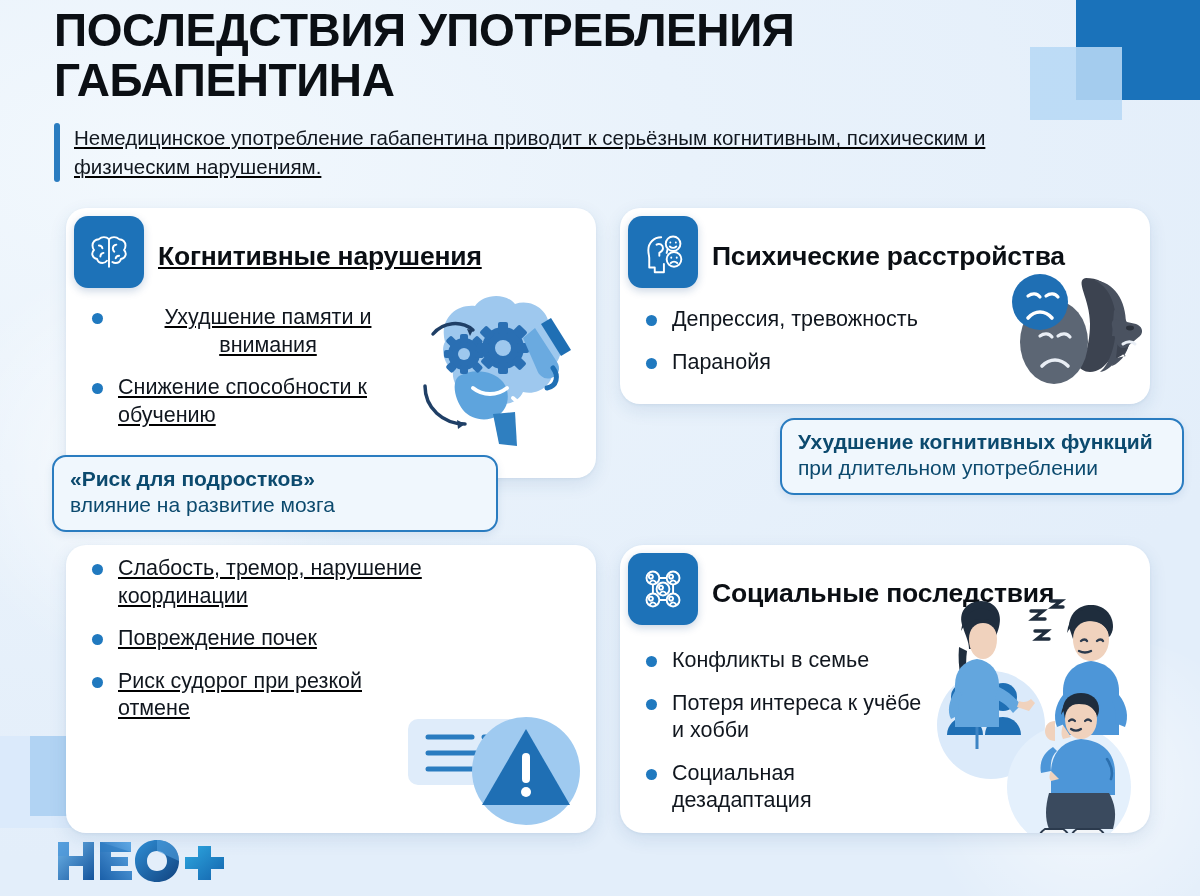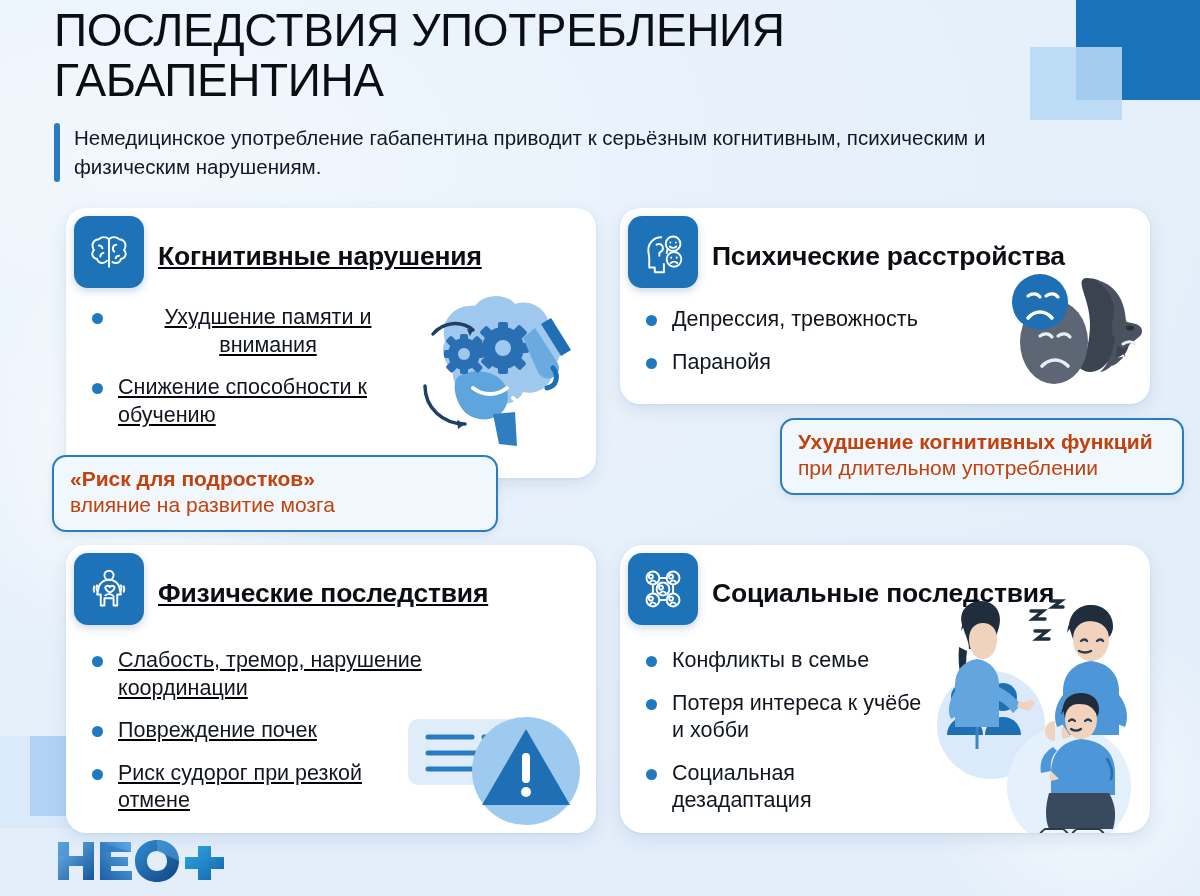--- a/index.html
+++ b/index.html
@@ -36,25 +36,25 @@
   }
   .deco-wash-2{
     right:-80px;bottom:-40px;width:380px;height:300px;border-radius:50%;
     background:radial-gradient(circle,#ffffff 0%, rgba(255,255,255,0) 70%);
     opacity:.6;
   }
 
   
   .header{position:absolute;left:54px;top:6px;width:1000px;}
   .title{
-    margin:0;font-size:46px;line-height:1.08;font-weight:normal;
+    margin:0;font-size:46px;line-height:1.08;font-weight:bold;
     letter-spacing:-0.4px;color:#0b0f14;text-transform:uppercase;
   }
   .subtitle-wrap{
-    display:flex;align-items:stretch;gap:14px;margin-top:18px;
+    display:flex;align-items:stretch;gap:14px;margin-top:18px;text-decoration:underline;
   }
   .subtitle-bar{width:6px;border-radius:3px;background:#2a7cc0;flex:0 0 6px;}
   .subtitle{
     margin:0;font-size:20.5px;line-height:1.42;color:#121820;max-width:955px;
   }
 
   
   .grid{position:absolute;left:50px;top:208px;width:1100px;}
   .col{position:absolute;top:0;width:530px;}
   .col-left{left:16px;text-decoration:underline;}
@@ -91,21 +91,21 @@
     border-radius:50%;background:#2079bf;
   }
 
   
   .card-art{position:absolute;pointer-events:none;z-index:1;}
 
   
   .callout{
     position:relative;border:2.5px solid #2a7cc0;border-radius:14px;
     background:#f0f7fd;padding:9px 16px 11px 16px;
-    font-size:21px;line-height:1.26;color:#c2410c;
+    font-size:21px;line-height:1.26;color:#0c4a6e;
     box-shadow:0 3px 9px rgba(30,80,140,.10);
   }
   .callout b{font-weight:bold;}
 
   .callout-teen{
     position:absolute;left:52px;top:455px;width:410px;z-index:5;
   }
   .callout-cog{
     position:absolute;left:780px;top:418px;width:368px;z-index:5;
   }
@@ -216,33 +216,20 @@
               <line x1="30" y1="54" x2="96" y2="54"></line>
               <line x1="30" y1="70" x2="80" y2="70"></line>
             </g>
             <circle cx="128" cy="72" r="54" fill="#9fcaf0"></circle>
             <path d="M128 30 L172 106 H84 Z" fill="#1f6fb4"></path>
             <rect x="124" y="54" width="8" height="30" rx="4" fill="#ffffff"></rect>
             <circle cx="128" cy="93" r="5" fill="#ffffff"></circle>
           </svg>
         </div>
 
-        <div class="card-head">
-          <div class="icon-badge">
-            <svg width="44" height="44" viewBox="0 0 48 48" fill="none" stroke="#ffffff" stroke-width="2.1" stroke-linecap="round" stroke-linejoin="round" aria-hidden="true">
-              <circle cx="24" cy="9" r="5"></circle>
-              <path d="M24 14c-5 0-9 3-11 7l-2 9h4v12h4v-8h10v8h4V30h4l-2-9c-2-4-6-7-11-7z"></path>
-              <path d="M20 22c1-2 4-2 5 0 1-2 4-2 5 0 0 3-5 6-5 6s-5-3-5-6z"></path>
-              <path d="M20 31c2-2 7-2 9 1"></path>
-              <path d="M11 20c-1 2-1 4 0 6M8 21c-1 2-1 4 0 6"></path>
-              <path d="M37 20c1 2 1 4 0 6M40 21c1 2 1 4 0 6"></path>
-            </svg>
-          </div>
-          <div class="card-title">Физические последствия</div>
-        </div>
 
         <ul class="bullets" style="padding-top:10px;">
           <li style="max-width:370px;">Слабость, тремор, нарушение координации</li>
           <li style="max-width:370px;">Повреждение почек</li>
           <li style="max-width:280px;">Риск судорог при резкой отмене</li>
         </ul>
       </div>
     </div>
 
     <div class="col col-right">

